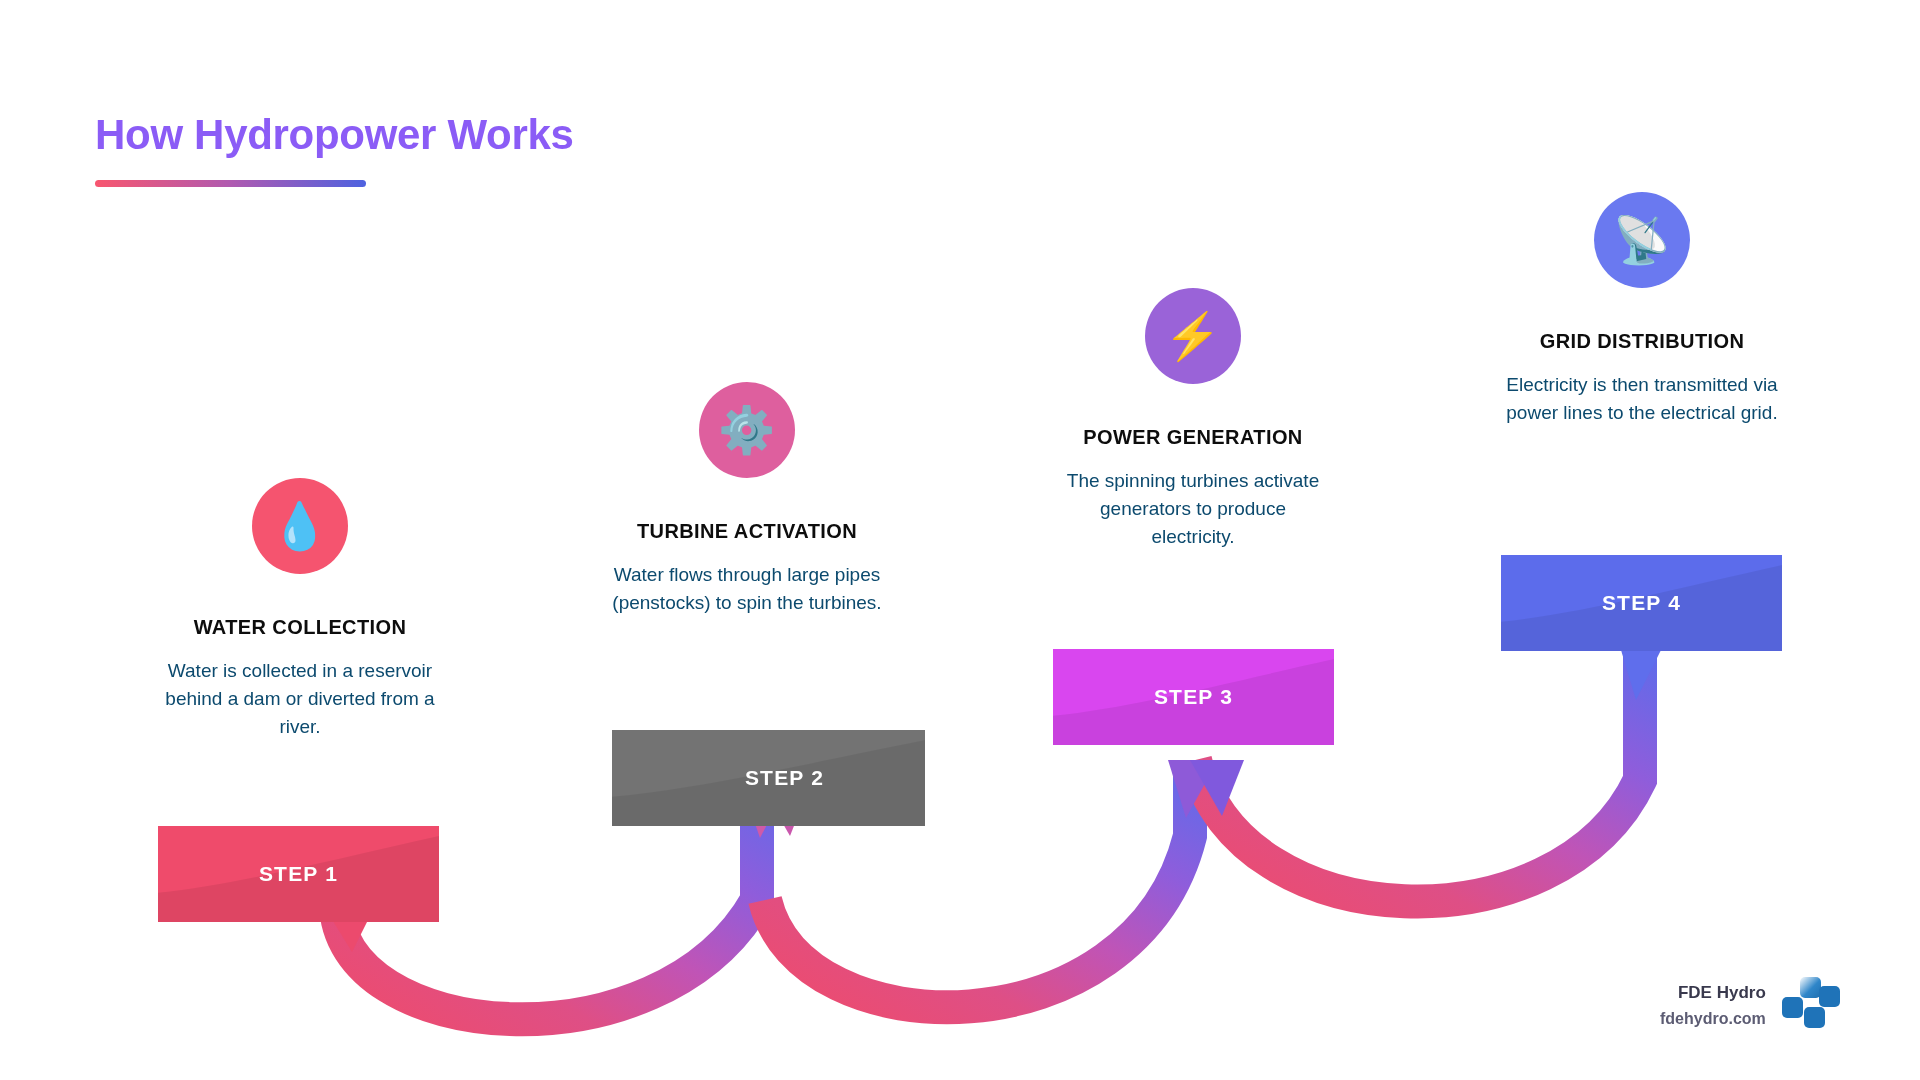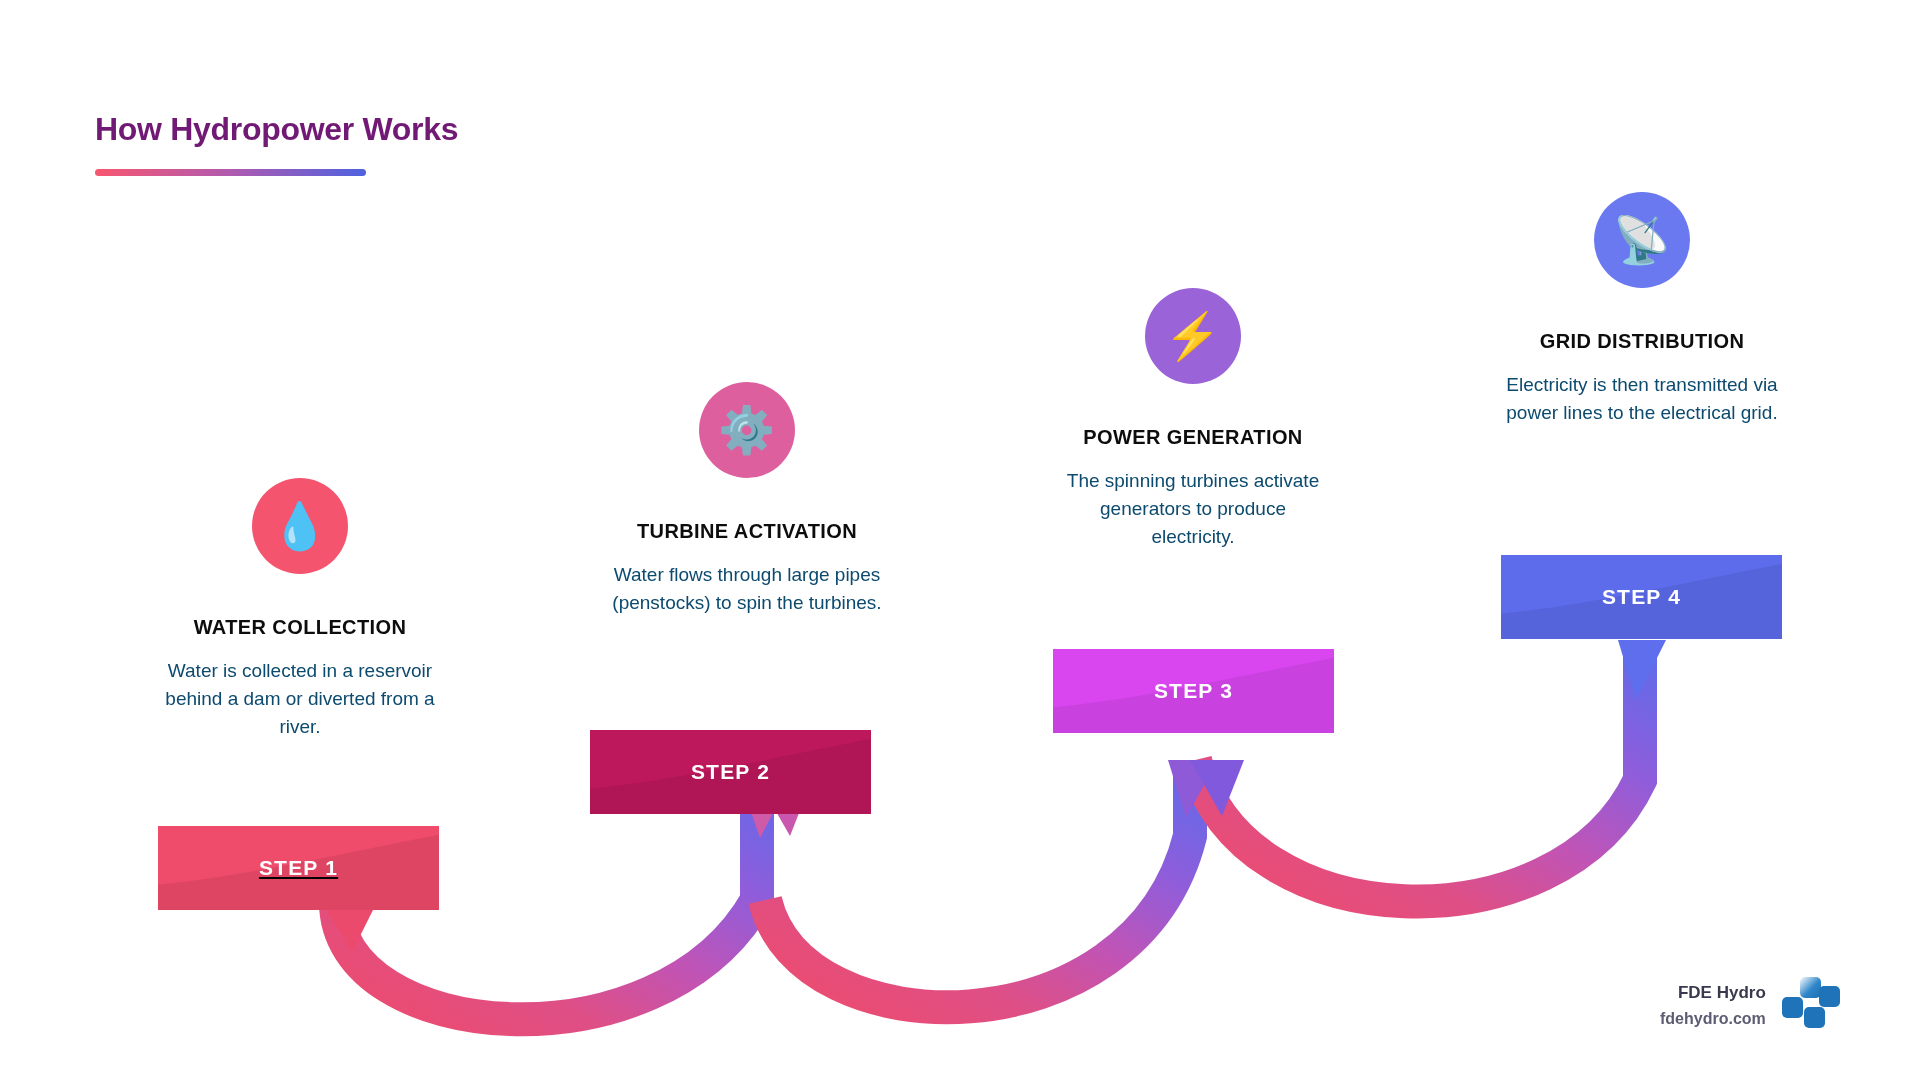--- a/index.html
+++ b/index.html
@@ -18,23 +18,23 @@
   }
 
   
   #header {
     position: absolute;
     left: 95px;
     top: 112px;
     width: 900px;
   }
   #page-title {
-    font-size: 32px;
+    font-size: 42px;
     font-weight: bold;
-    color: #701a75;
+    color: #8b5cf6;
     letter-spacing: -0.3px;
     line-height: 1.1;
     margin: 0;
     white-space: nowrap;
   }
   #title-rule {
     width: 271px;
     height: 7px;
     border-radius: 4px;
     margin-top: 22px;
@@ -89,21 +89,21 @@
     font-size: 19px;
     color: #0c4a6e;
     line-height: 1.48;
     padding: 0 14px;
   }
 
   
   .banner {
     position: absolute;
     width: 281px;
-    height: 84px;
+    height: 96px;
     display: flex;
     align-items: center;
     justify-content: center;
     overflow: hidden;
   }
   .banner-label {
     position: relative;
     z-index: 3;
     color: #ffffff;
     font-size: 21px;
@@ -157,35 +157,35 @@
   <div id="title-rule"></div>
 </div>
 
 <div class="step" id="step-col-1" style="left:150px; top:478px;">
   <div class="step-icon" style="background:#f5546f;">
     <span>💧</span>
   </div>
   <div class="step-heading">WATER COLLECTION</div>
   <div class="step-desc">Water is collected in a reservoir behind a dam or diverted from a river.</div>
 </div>
-<div class="banner" id="banner-1" style="left:158px; top:826px; background:#ef4b6b;text-decoration:underline;">
+<div class="banner" id="banner-1" style="left:158px; top:826px; background:#ef4b6b;">
   <svg class="sheen" viewBox="0 0 100 100" preserveAspectRatio="none">
     <path d="M0 72 C 28 66, 58 36, 100 4 L 100 100 L 0 100 Z" fill="rgba(0,0,0,0.07)"></path>
   </svg>
   <span class="banner-label">STEP 1</span>
 </div>
 
 <div class="step" id="step-col-2" style="left:597px; top:382px;">
   <div class="step-icon" style="background:#de5f9e;">
     <span>⚙️</span>
   </div>
   <div class="step-heading">TURBINE ACTIVATION</div>
   <div class="step-desc">Water flows through large pipes (penstocks) to spin the turbines.</div>
 </div>
-<div class="banner" id="banner-2" style="left:590px; top:730px; background:#be185d;">
+<div class="banner" id="banner-2" style="left:612px; top:730px; background:#737373;padding-left:32px;">
   <svg class="sheen" viewBox="0 0 100 100" preserveAspectRatio="none">
     <path d="M0 72 C 28 66, 58 36, 100 4 L 100 100 L 0 100 Z" fill="rgba(0,0,0,0.07)"></path>
   </svg>
   <span class="banner-label">STEP 2</span>
 </div>
 
 <div class="step" id="step-col-3" style="left:1043px; top:288px;">
   <div class="step-icon" style="background:#9a63d8;">
     <span>⚡</span>
   </div>

